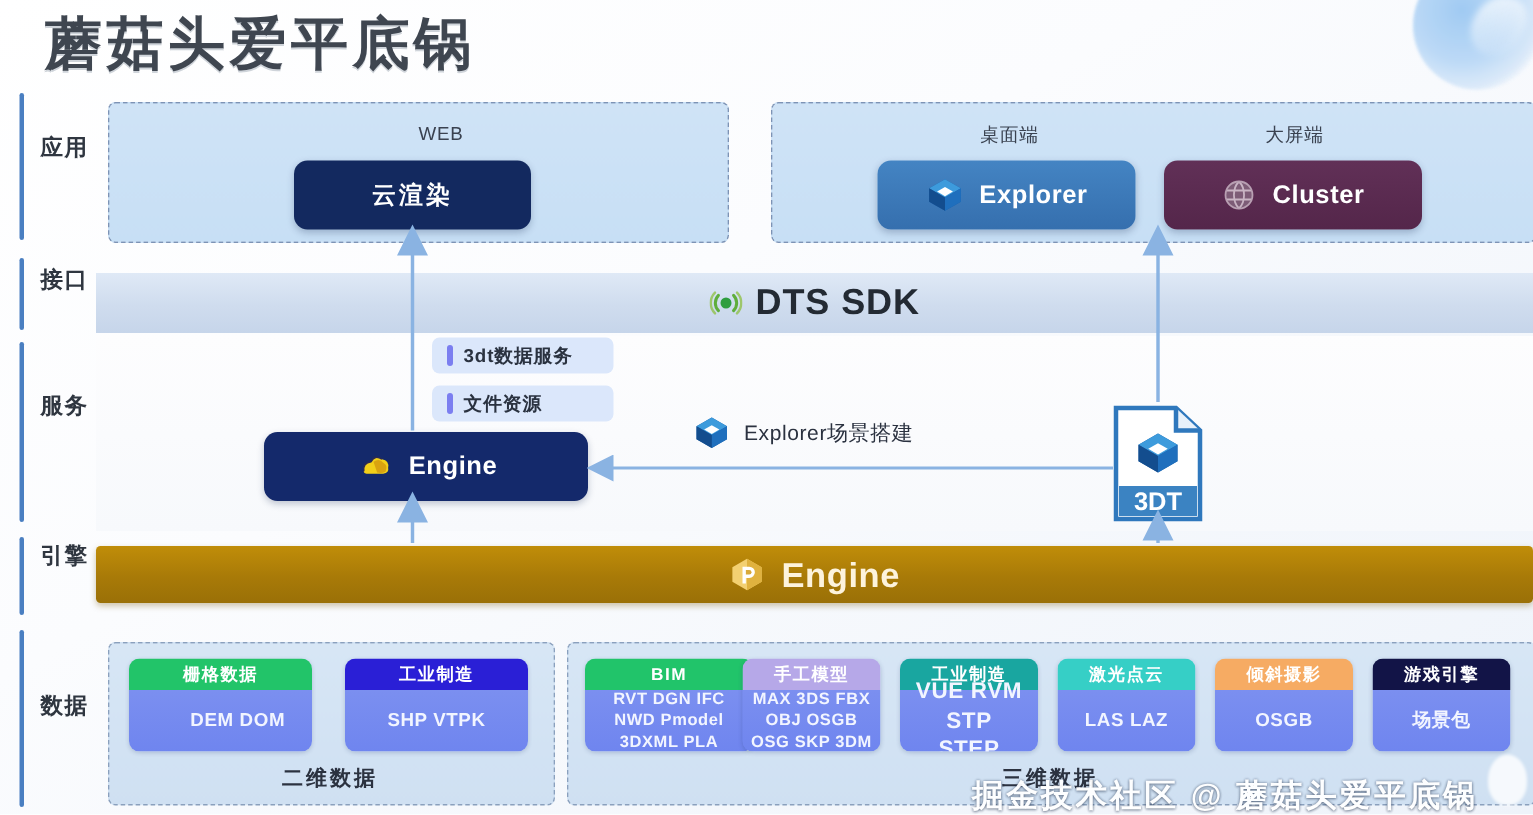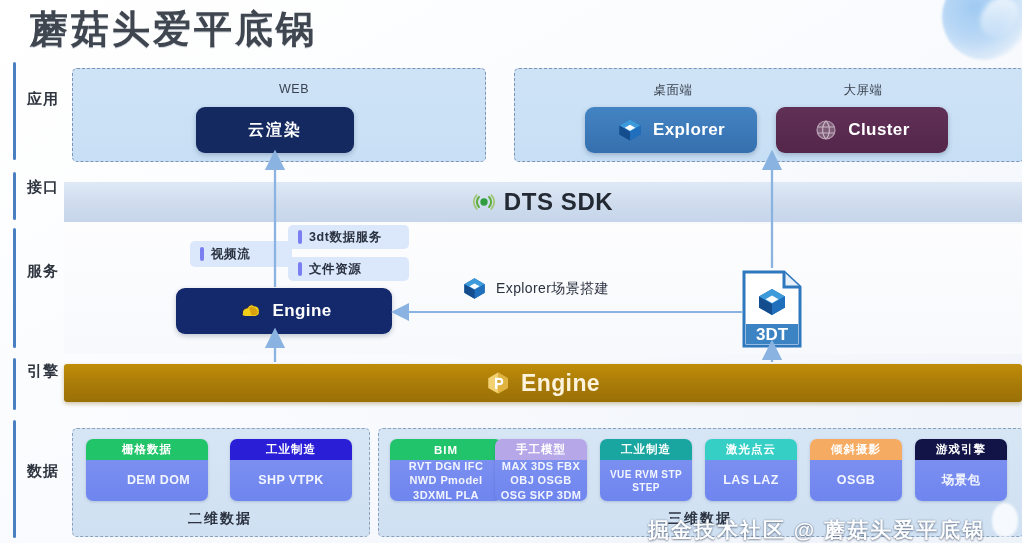--- a/index.html
+++ b/index.html
@@ -182,24 +182,20 @@
         <circle cx="12" cy="12" r="4" fill="#2f9e3f"></circle>
         <path d="M6.5 6.5 a7.8 7.8 0 0 0 0 11 M17.5 6.5 a7.8 7.8 0 0 1 0 11" stroke="#5fae3c" stroke-width="2.2" fill="none" stroke-linecap="round"></path>
         <path d="M4 4.5 a10.6 10.6 0 0 0 0 15 M20 4.5 a10.6 10.6 0 0 1 0 15" stroke="#8cbf3f" stroke-width="1.8" fill="none" stroke-linecap="round" opacity=".75"></path>
       </svg>
     </span>
     <span class="stxt">DTS SDK</span>
   </div>
 
   <div class="servicebg" style="left:64px;top:224px;width:958px;height:130px;"></div>
 
-  <div class="chip" style="left:190px;top:241px;width:82px;height:26px;">
-    <span class="bar"></span>
-    <span>视频流</span>
-  </div>
   <div class="chip" style="left:288px;top:225px;width:101px;height:24px;">
     <span class="bar"></span>
     <span>3dt数据服务</span>
   </div>
   <div class="chip" style="left:288px;top:257px;width:101px;height:24px;justify-content:flex-start;">
     <span class="bar"></span>
     <span>文件资源</span>
   </div>
 
   <div class="pill" style="left:176px;top:288px;width:216px;height:46px;background:#14296b;">
@@ -276,21 +272,21 @@
 3DXML PLA</div>
   </div>
   <div class="dcard" style="left:495px;top:439px;width:92px;height:62px;">
     <div class="dhead" style="background:#b6a8e8;">手工模型</div>
     <div class="dbody" style="height:41px;white-space:pre-line;font-size:11px;line-height:1.3;">MAX  3DS  FBX
 OBJ OSGB
 OSG SKP 3DM</div>
   </div>
   <div class="dcard" style="left:600px;top:439px;width:92px;height:62px;">
     <div class="dhead" style="background:#19a6a0;">工业制造</div>
-    <div class="dbody" style="height:41px;white-space:pre-line;font-size:10px;line-height:1.3;">VUE RVM STP
+    <div class="dbody" style="height:41px;white-space:pre-line;font-size:15px;line-height:1.3;">VUE RVM STP
 STEP</div>
   </div>
   <div class="dcard" style="left:705px;top:439px;width:92px;height:62px;">
     <div class="dhead" style="background:#36cfc6;">激光点云</div>
     <div class="dbody" style="height:41px;">LAS  LAZ</div>
   </div>
   <div class="dcard" style="left:810px;top:439px;width:92px;height:62px;">
     <div class="dhead" style="background:#f6ab63;">倾斜摄影</div>
     <div class="dbody" style="height:41px;">OSGB</div>
   </div>

